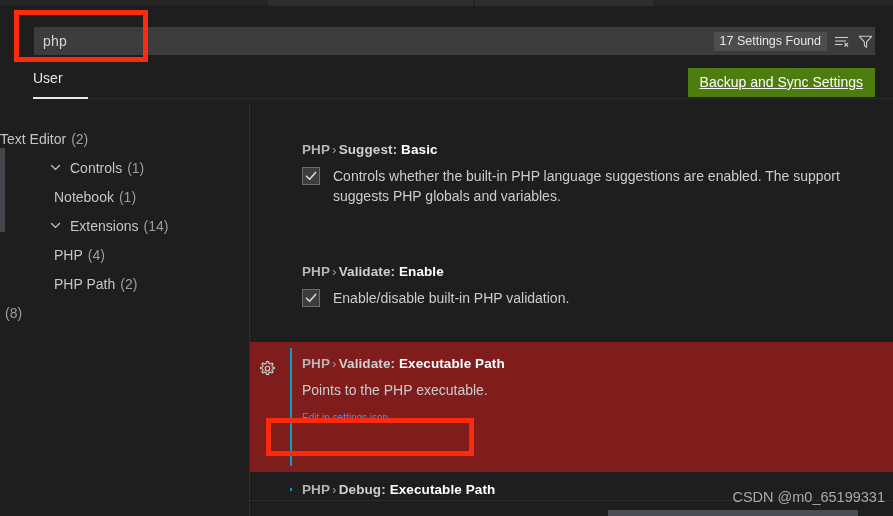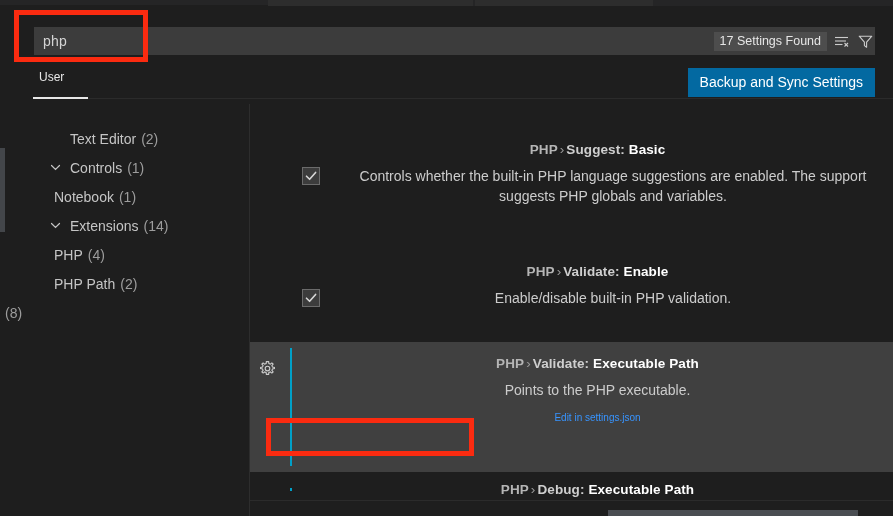--- a/index.html
+++ b/index.html
@@ -6,21 +6,20 @@
   html, body {
     width: 893px; height: 516px;
     background: #1e1e1e;
     font-family: "Liberation Sans", sans-serif;
     overflow: hidden;
   }
   #root {
     position: relative;
     width: 893px; height: 404px;
     background: #1e1e1e;
-    text-align: center;
   }
 
   
   .tabstrip {
     position: absolute; left: 0; top: 0; width: 893px; height: 6px;
     background: #252526;
   }
   .tabstrip .tab {
     position: absolute; top: 0; height: 6px; background: #2d2d2d;
   }
@@ -71,37 +70,38 @@
   }
   .annot-search { left: 14px; top: 10px; width: 134px; height: 52px; }
   .annot-link   { left: 266px; top: 418px; width: 208px; height: 38px; }
 
   
   .tabrow {
     position: absolute; left: 0; top: 64px; width: 893px; height: 40px;
     background: #1e1e1e;
   }
   .user-tab {
-    position: absolute; left: 39px; top: 6px;
-    color: #e7e7e7; font-size: 12px;
+    position: absolute; left: 33px; top: 6px;
+    color: #e7e7e7; font-size: 14px;
     padding-bottom: 6px;
   }
   .user-underline {
     position: absolute; left: 33px; top: 33px; width: 55px; height: 1.5px;
     background: #e7e7e7;
   }
   .tabrow-divider {
     position: absolute; left: 88px; top: 34px; width: 805px; height: 1px;
     background: #2b2b2b;
   }
   .sync-btn {
     position: absolute; right: 18px; top: 4px;
-    background: #0369a1; color: #ffffff;
+    background: #4d7c0f; color: #ffffff;
     font-size: 14px; padding: 6px 12px 7px 12px;
     white-space: nowrap;
+    text-decoration: underline;
   }
 
   
   .body {
     position: absolute; left: 0; top: 104px; width: 893px; height: 412px;
   }
   .toc {
     position: absolute; left: 0; top: 0; width: 249px; height: 412px;
     background: #1e1e1e;
   }
@@ -119,40 +119,40 @@
     height: 29px; display: flex; align-items: center;
     color: #c5c5c5; font-size: 14px;
     white-space: nowrap;
   }
   .toc-item .chev {
     position: absolute; left: 48px; top: 50%; transform: translateY(-50%);
     width: 14px; height: 14px; color: #c5c5c5;
     display: flex; align-items: center; justify-content: center;
   }
   .toc-item .lbl { margin-left: 0; }
-  .toc-item.lvl0 .lbl { margin-left: 70px; }
+  .toc-item.lvl0 .lbl { }
   .toc-item.lvl0g .lbl { margin-left: 70px; }
   .toc-item.lvl1 .lbl { margin-left: 54px; }
   .toc-count { color: #9d9d9d; margin-left: 5px; }
 
   
   .settings {
     position: absolute; left: 250px; top: 0; width: 643px; height: 412px;
     overflow: hidden;
   }
   .setting {
     position: relative;
     padding: 0 0 0 52px;
   }
   .setting .accent {
     position: absolute; left: 40px; width: 2px; top: 6px; bottom: 6px;
     background: #00a0c8;
     display: none;
   }
-  .setting.focused { background: #404040; }
+  .setting.focused { background: #7f1d1d; }
   .setting.focused .accent { display: block; }
   .setting.accented .accent { display: block; }
 
   .s-title {
     font-size: 13.5px; font-weight: bold; color: #e7e7e7;
     padding-top: 0; letter-spacing: .1px;
   }
   .s-title .cat { color: #b5b5b5; font-weight: bold; }
   .s-title .sep { color: #9a9a9a; font-weight: normal; padding: 0 2px; }
   .s-title .mid { color: #cfcfcf; font-weight: bold; }
@@ -369,14 +369,15 @@
 
     </div>
   </div>
 
   <div class="bottom-line"></div>
   <div class="bottom-scroll"></div>
 
   <div class="annot annot-search"></div>
   <div class="annot annot-link"></div>
 
+  <div class="watermark">CSDN @m0_65199331</div>
 
 </div>
 
 </body></html>

